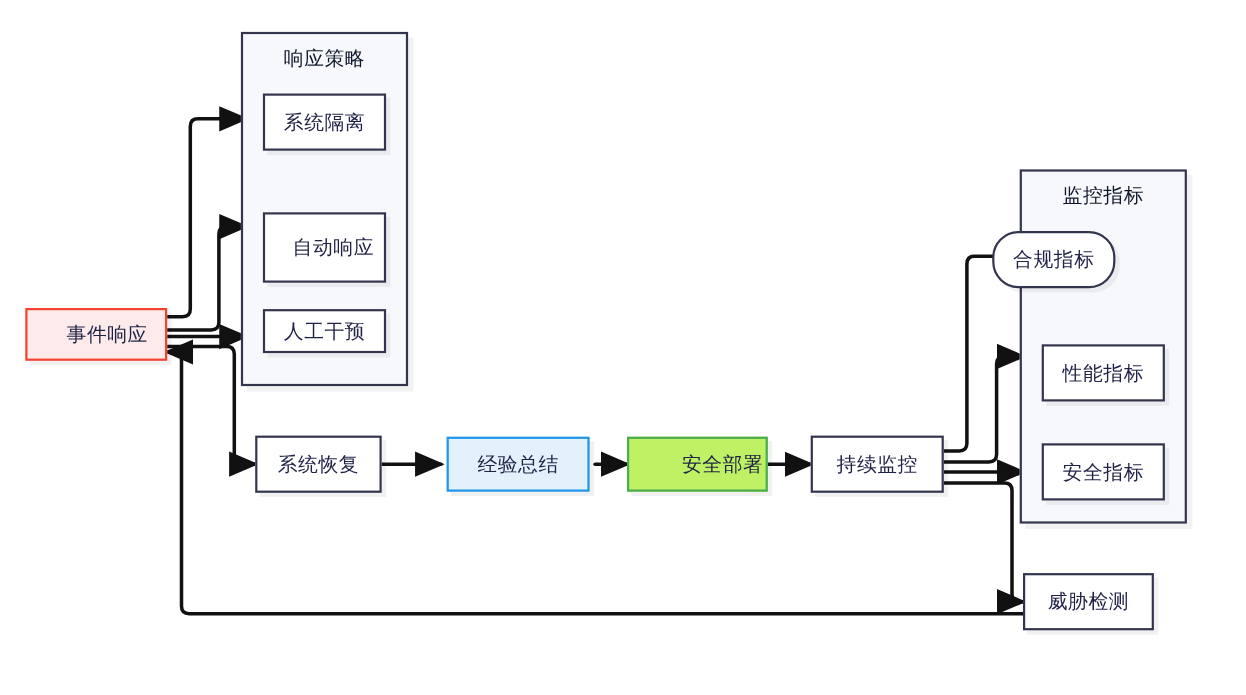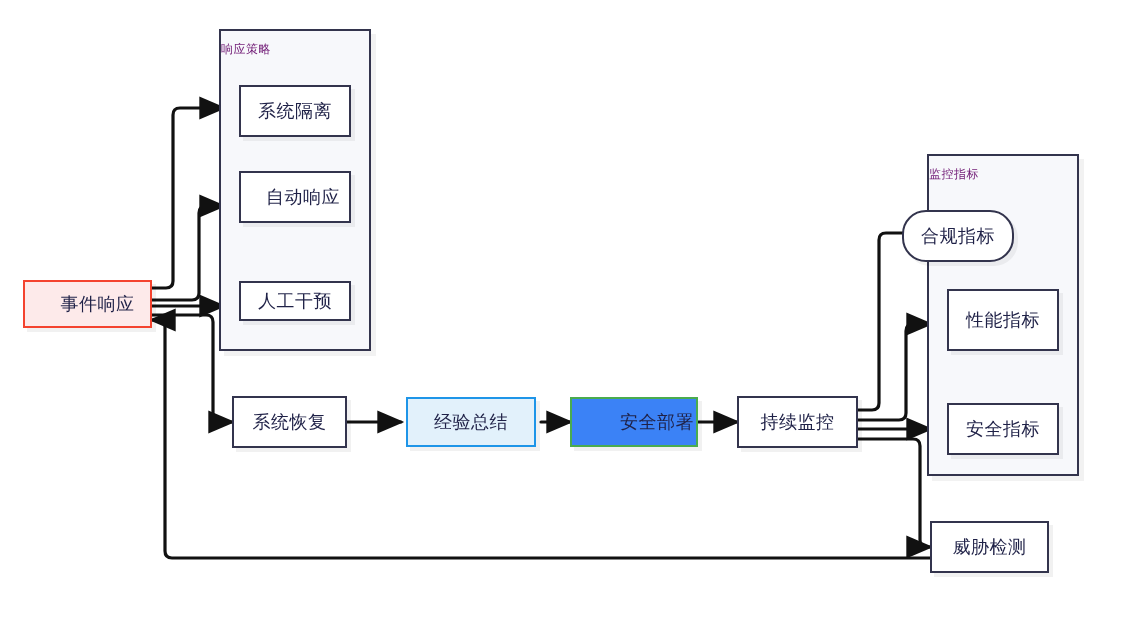--- a/index.html
+++ b/index.html
@@ -47,41 +47,42 @@
     background: #f7f8fb;
     border: 2px solid #33344d;
     box-shadow: 5px 5px 0 0 rgba(0,0,0,0.05);
     z-index: 1;
   }
   .cluster-title {
     position: absolute;
     left: 0;
     right: 0;
     top: 10px;
-    font-size: 12px;
-    color: #701a75;
+    text-align: center;
+    font-size: 18px;
+    color: #0f172a;
     letter-spacing: 0.5px;
     z-index: 2;
   }
   .node.in-cluster {
     z-index: 3;
     box-shadow: 4px 4px 0 0 rgba(0,0,0,0.05);
   }
   .node.accent-red {
     border-color: #f4432f;
     background: #fdeaea;
   }
   .node.accent-blue {
     border-color: #1e95e8;
     background: #e2f1fb;
     align-items: center;
   }
   .node.accent-green {
     border-color: #4aab4f;
-    background: #3b82f6;
+    background: #bef264;
     padding-left: 46px;
   }
 </style>
 </head>
 <body>
 
 <div id="canvas">
 
   <svg id="edges" viewBox="0 0 1133 632" width="1133" height="632">
     <defs>
@@ -116,34 +117,34 @@
       <path d="M930,558 L172,558 Q165,558 165,551 L165,327 Q165,320 158,320 L152,320"></path>
     </g>
   </svg>
 
   <div class="cluster" style="left:219px; top:29px; width:152px; height:322px;">
     <div class="cluster-title">响应策略</div>
   </div>
   <div class="node in-cluster" style="left:239px; top:85px; width:112px; height:52px;">
     <span>系统隔离</span>
   </div>
-  <div class="node in-cluster" style="left:239px; top:171px; width:112px; height:52px;padding-left:16px;">
+  <div class="node in-cluster" style="left:239px; top:193px; width:112px; height:64px;padding-left:16px;">
     <span>自动响应</span>
   </div>
   <div class="node in-cluster" style="left:239px; top:281px; width:112px; height:40px;">
     <span>人工干预</span>
   </div>
 
   <div class="cluster" style="left:927px; top:154px; width:152px; height:322px;">
     <div class="cluster-title">监控指标</div>
   </div>
   <div class="node in-cluster" style="left:902px; top:210px; width:112px; height:52px;border-radius:24px;">
     <span>合规指标</span>
   </div>
-  <div class="node in-cluster" style="left:947px; top:289px; width:112px; height:62px;">
+  <div class="node in-cluster" style="left:947px; top:313px; width:112px; height:52px;">
     <span>性能指标</span>
   </div>
   <div class="node in-cluster" style="left:947px; top:403px; width:112px; height:52px;">
     <span>安全指标</span>
   </div>
 
   <div class="node accent-red" style="left:23px; top:280px; width:129px; height:48px;padding-left:20px;">
     <span>事件响应</span>
   </div>
   <div class="node" style="left:232px; top:396px; width:115px; height:52px;">

